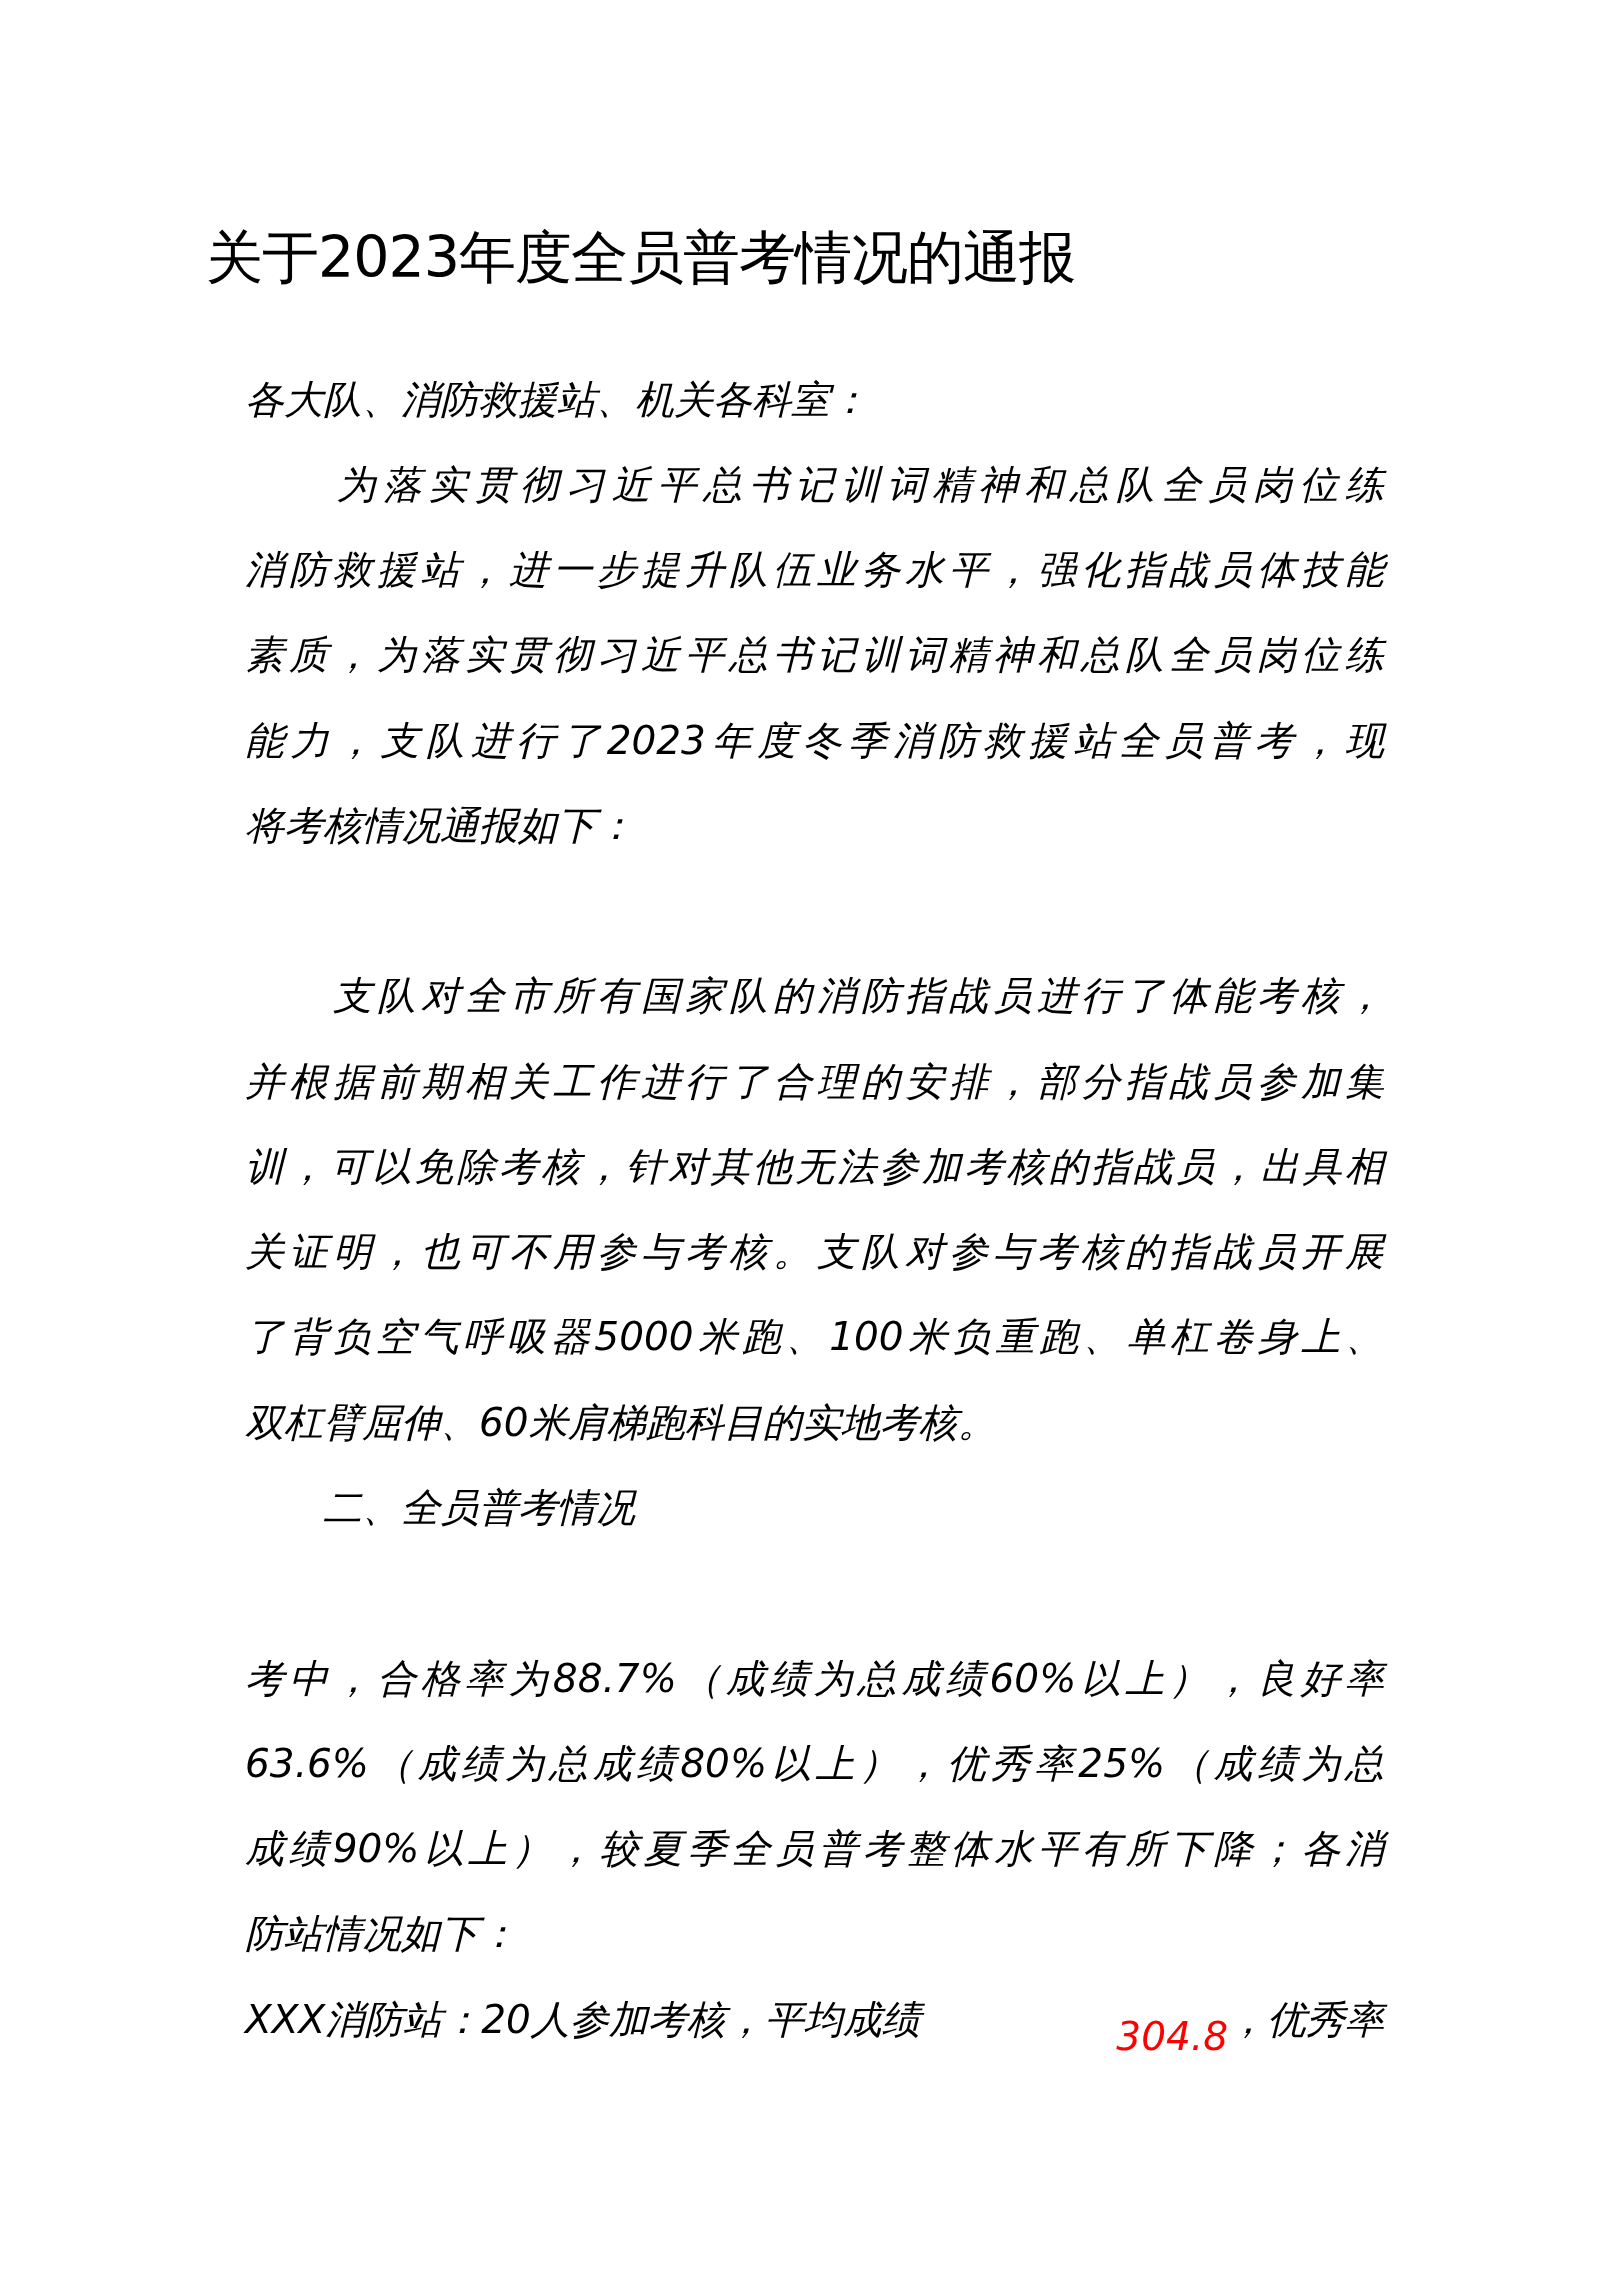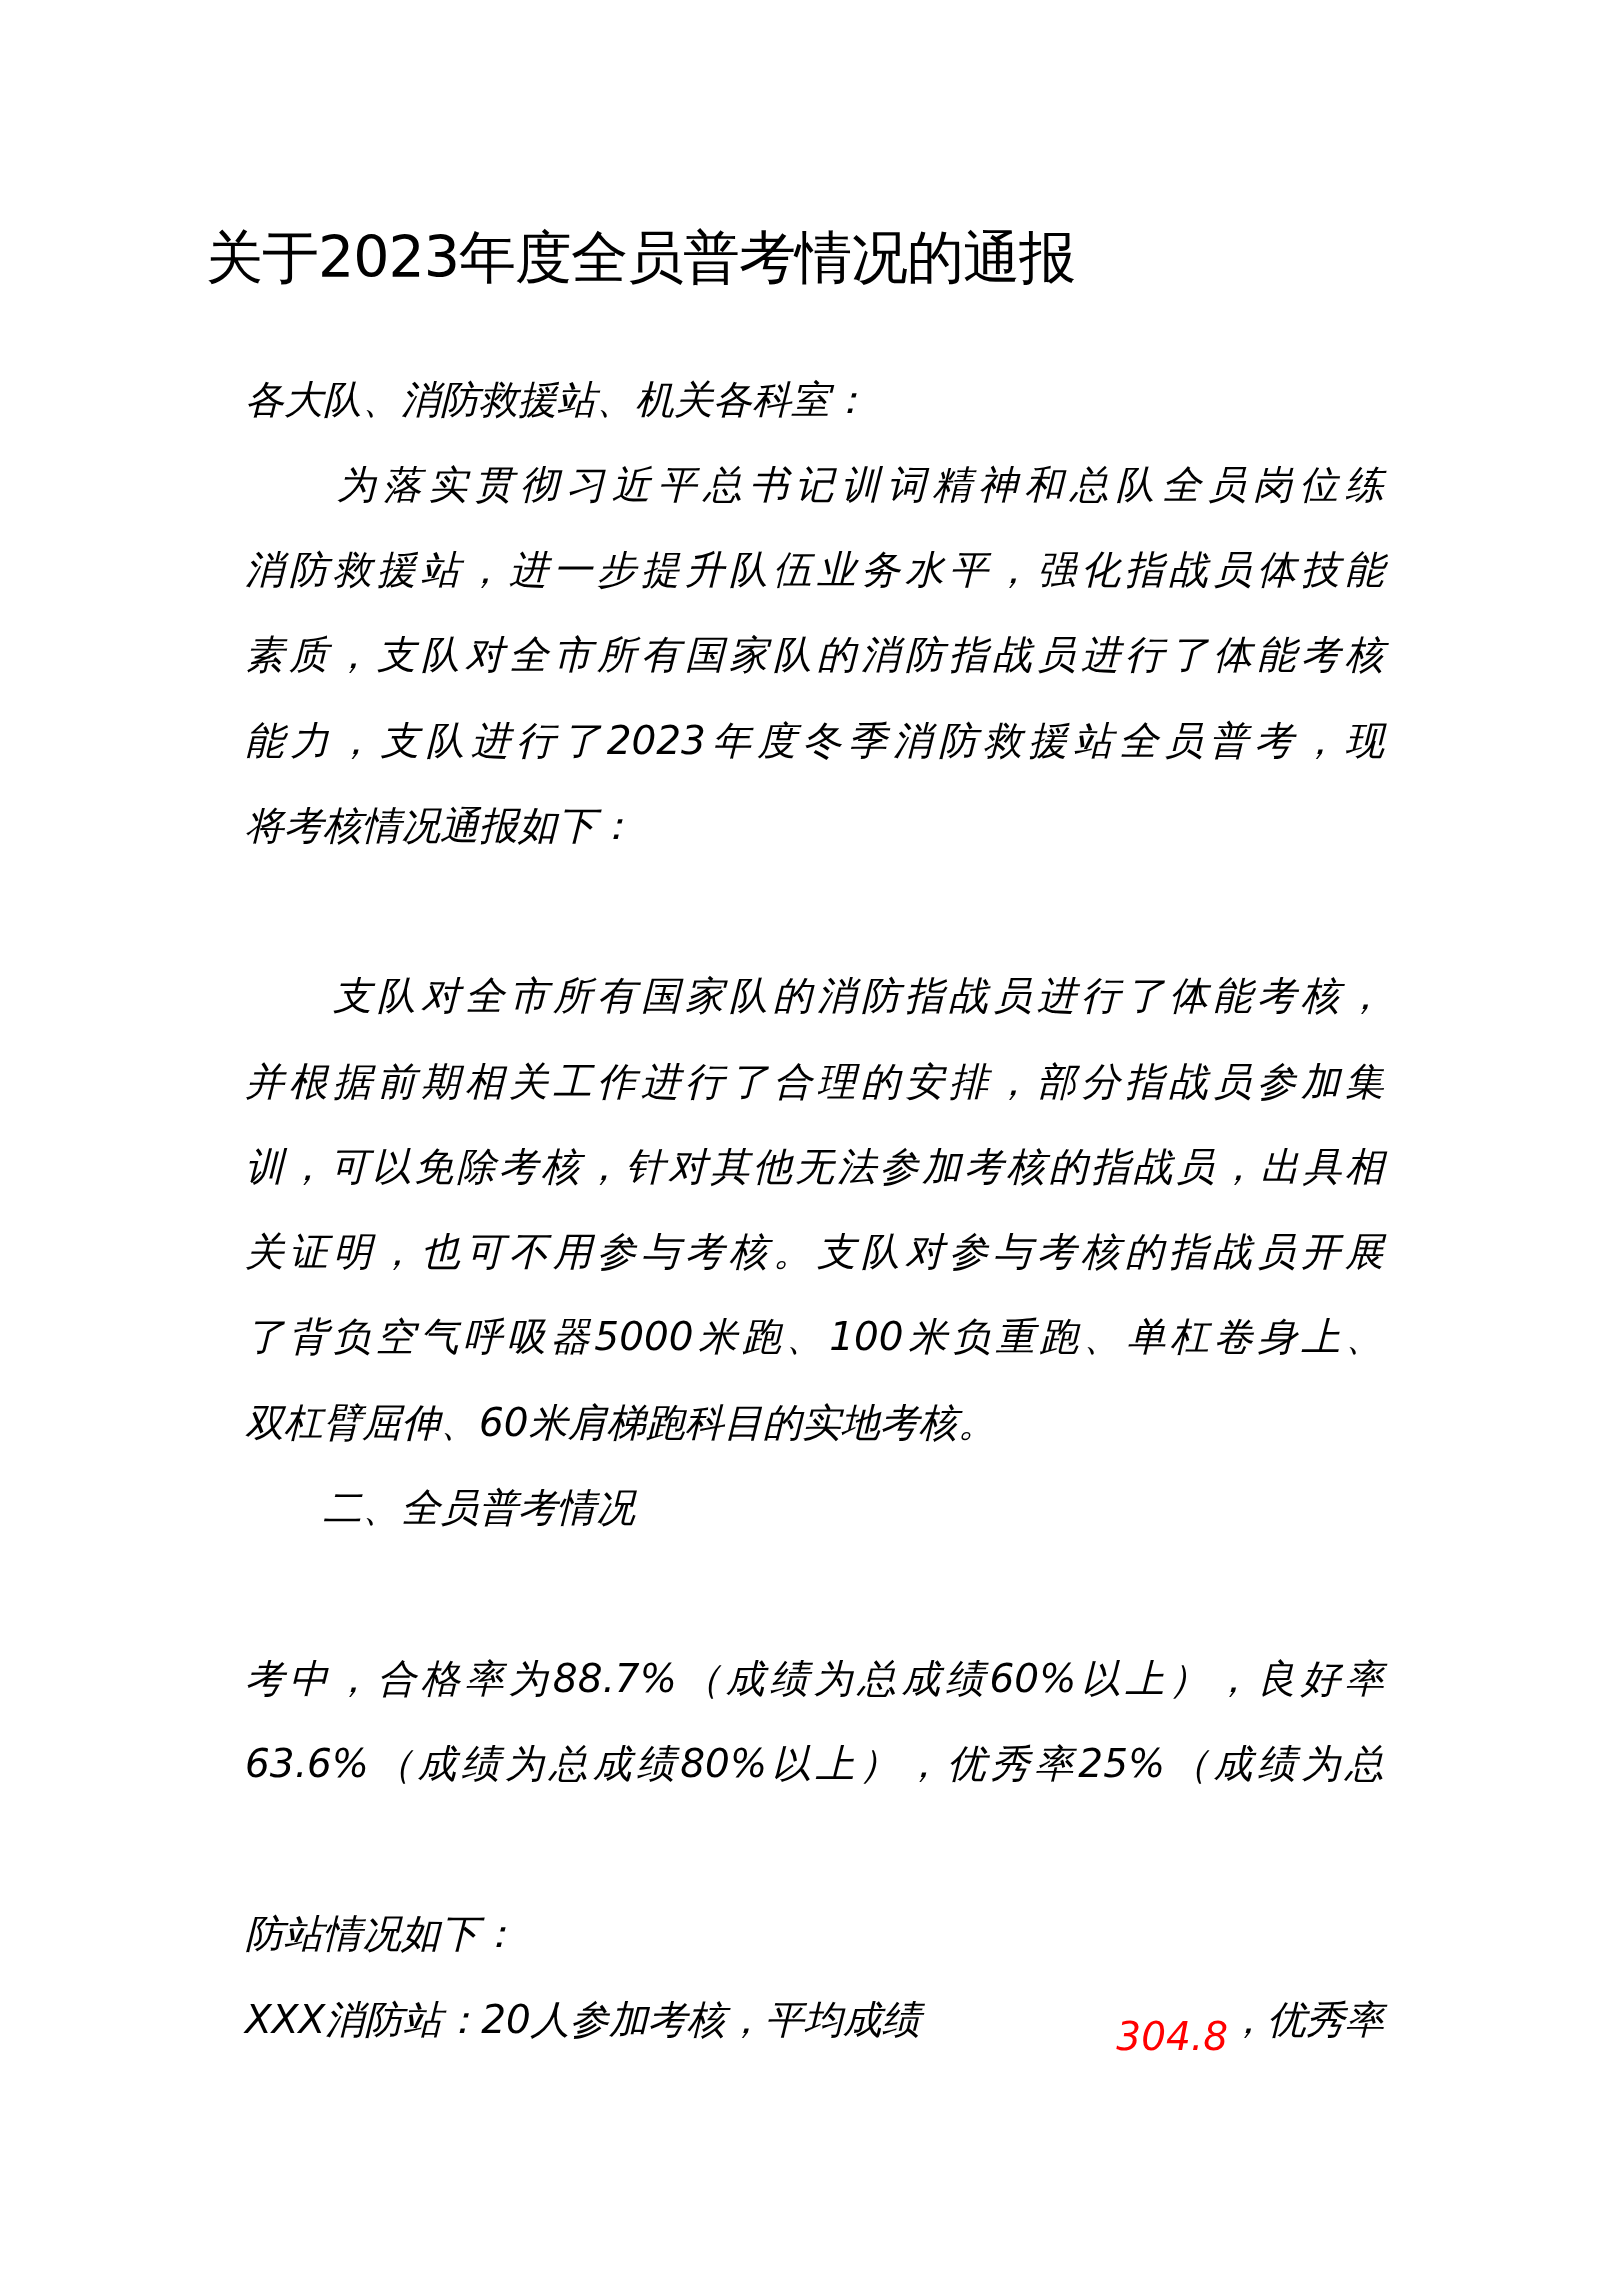--- a/index.html
+++ b/index.html
@@ -16,36 +16,37 @@
 </head>
 <body>
 
 <div class="page">
   <div class="title">关于2023年度全员普考情况的通报</div>
 
   <div class="line short" style="top:372px">各大队、消防救援站、机关各科室：</div>
 
   <div class="line" style="top:457px">　　为落实贯彻习近平总书记训词精神和总队全员岗位练</div>
   <div class="line" style="top:542px">消防救援站，进一步提升队伍业务水平，强化指战员体技能</div>
-  <div class="line" style="top:627px">素质，支队对全市所有国家队的消防指战员进行了体能考核</div>
+  <div class="line" style="top:627px">素质，为落实贯彻习近平总书记训词精神和总队全员岗位练</div>
   <div class="line" style="top:713px">能力，支队进行了2023年度冬季消防救援站全员普考，现</div>
   <div class="line short" style="top:798px">将考核情况通报如下：</div>
 
 
   <div class="line" style="top:968px">　　支队对全市所有国家队的消防指战员进行了体能考核，</div>
   <div class="line" style="top:1054px">并根据前期相关工作进行了合理的安排，部分指战员参加集</div>
   <div class="line" style="top:1139px">训，可以免除考核，针对其他无法参加考核的指战员，出具相</div>
   <div class="line" style="top:1224px">关证明，也可不用参与考核。支队对参与考核的指战员开展</div>
   <div class="line" style="top:1309px">了背负空气呼吸器5000米跑、100米负重跑、单杠卷身上、</div>
   <div class="line short" style="top:1395px">双杠臂屈伸、60米肩梯跑科目的实地考核。</div>
 
   <div class="line short" style="top:1480px">　　二、全员普考情况</div>
 
   <div class="line" style="top:1651px">考中，合格率为88.7%（成绩为总成绩60%以上），良好率</div>
   <div class="line" style="top:1736px">63.6%（成绩为总成绩80%以上），优秀率25%（成绩为总</div>
+  <div class="line" style="top:1821px">成绩90%以上），较夏季全员普考整体水平有所下降；各消</div>
   <div class="line short" style="top:1906px">防站情况如下：</div>
 
   <div class="line short" style="top:1992px; display:flex; justify-content:space-between;">
     <span>XXX消防站：20人参加考核，平均成绩</span>
     <span class="red" style="margin-left:auto; margin-right:0;margin-top:17px;">304.8</span>
     <span>，优秀率</span>
   </div>
 </div>
 
 

